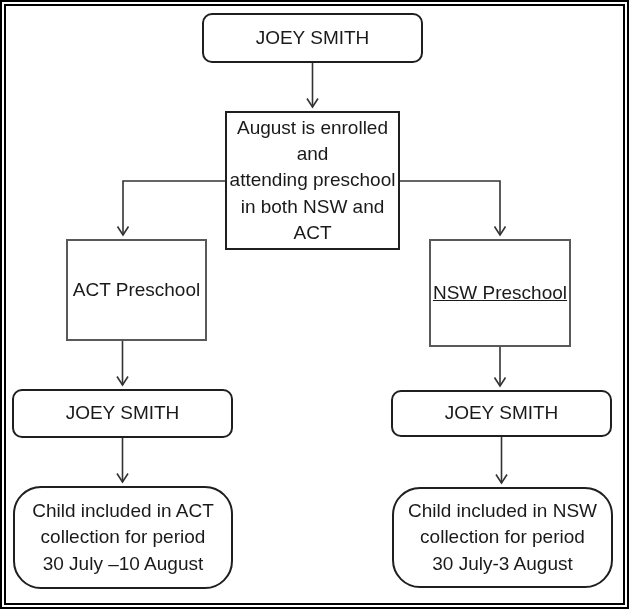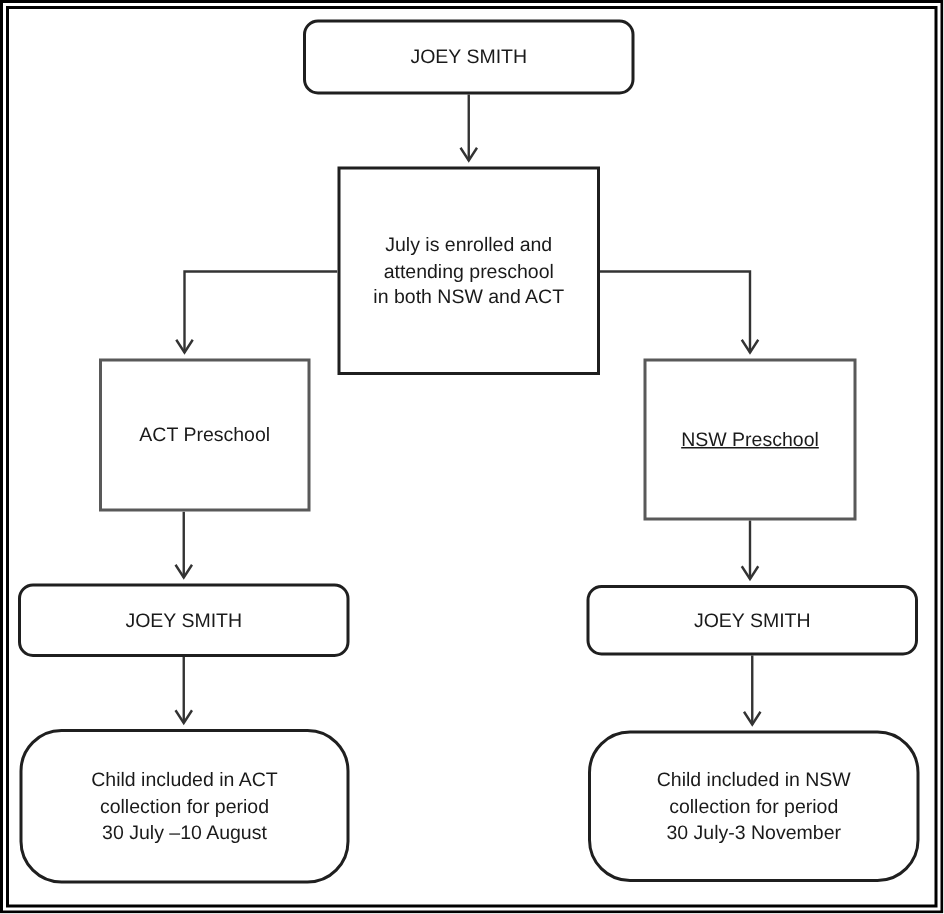--- a/index.html
+++ b/index.html
@@ -30,21 +30,21 @@
   .node {
     position: absolute;
     box-sizing: border-box;
     display: flex;
     align-items: center;
     justify-content: center;
     text-align: center;
     background: #ffffff;
     border: 2px solid #1f1f1f;
     color: #1a1a1a;
-    font-size: 13px;
+    font-size: 19px;
     line-height: 1.38;
     white-space: pre-line;
   }
   .rounded   { border-radius: 10px; }
   .rounded-lg{ border-radius: 28px; }
   .gray-border { border-color: #595959; }
 </style>
 </head>
 <body>
 
@@ -63,33 +63,33 @@
     <polyline points="225,181 123,181 123,235" fill="none" stroke="#333333" stroke-width="1.6" marker-end="url(#vhead)"></polyline>
     <polyline points="400,181 500,181 500,235" fill="none" stroke="#333333" stroke-width="1.6" marker-end="url(#vhead)"></polyline>
     <polyline points="122.5,341 122.5,385" fill="none" stroke="#333333" stroke-width="1.6" marker-end="url(#vhead)"></polyline>
     <polyline points="500,341 500,386" fill="none" stroke="#333333" stroke-width="1.6" marker-end="url(#vhead)"></polyline>
     <polyline points="122.5,438 122.5,482" fill="none" stroke="#333333" stroke-width="1.6" marker-end="url(#vhead)"></polyline>
     <polyline points="501.5,437 501.5,483" fill="none" stroke="#333333" stroke-width="1.6" marker-end="url(#vhead)"></polyline>
   </svg>
 
   <div class="node rounded" style="left:202px; top:13px; width:221px; height:50px;">JOEY SMITH</div>
 
-  <div class="node" style="left:225px; top:111px; width:175px; height:139px;">July is enrolled and
+  <div class="node" style="left:225px; top:111px; width:175px; height:139px;">August is enrolled and
 attending preschool
 in both NSW and ACT</div>
 
   <div class="node gray-border" style="left:52px; top:239px; width:141px; height:102px;margin-left:14px;">ACT Preschool</div>
 
   <div class="node gray-border" style="left:429px; top:239px; width:142px; height:108px;text-decoration:underline;">NSW Preschool</div>
 
   <div class="node rounded" style="left:12px; top:389px; width:221px; height:49px;">JOEY SMITH</div>
 
   <div class="node rounded" style="left:391px; top:390px; width:221px; height:47px;">JOEY SMITH</div>
 
   <div class="node rounded-lg" style="left:13px; top:486px; width:220px; height:103px;">Child included in ACT
 collection for period
 30 July –10 August</div>
 
   <div class="node rounded-lg" style="left:392px; top:487px; width:221px; height:101px;">Child included in NSW
 collection for period
-30 July-3 November</div>
+30 July-3 August</div>
 
 </div>
 
 </body></html>

